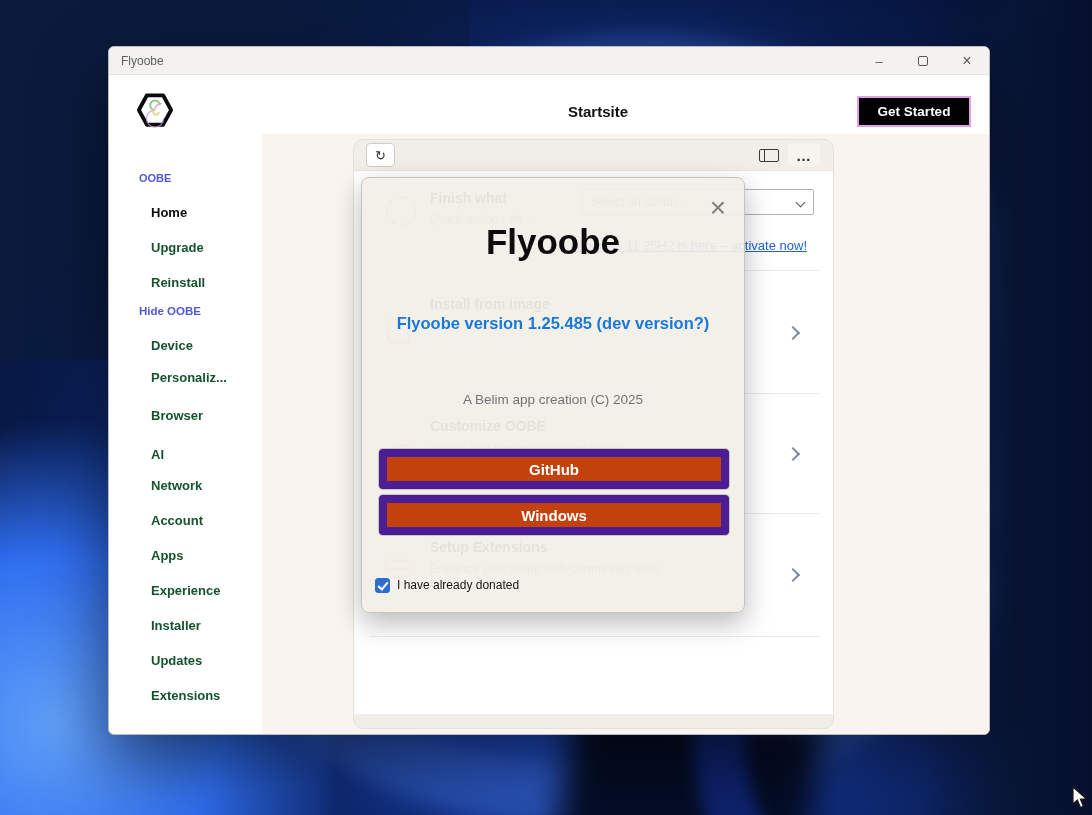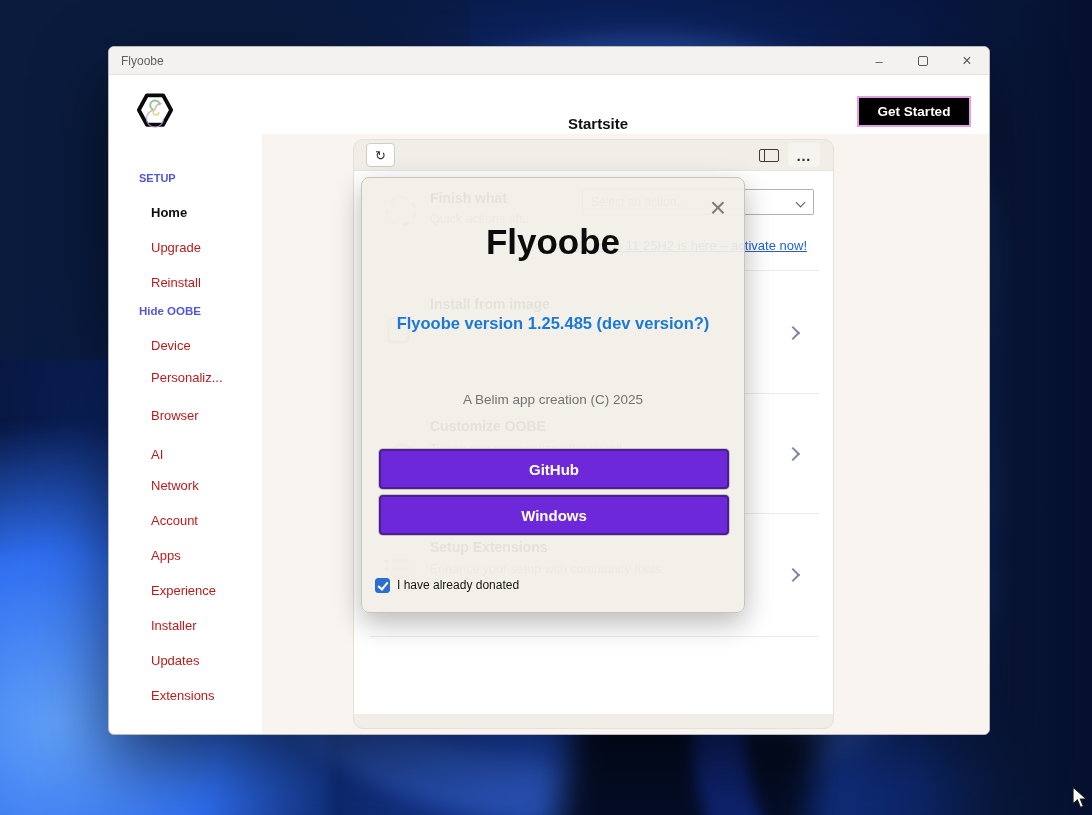--- a/index.html
+++ b/index.html
@@ -22,29 +22,29 @@
 
   
   .window{position:absolute;left:108px;top:46px;width:882px;height:689px;background:#ffffff;
     border-radius:6px;box-shadow:0 28px 70px rgba(0,0,0,0.55);overflow:hidden;border:1px solid #b9b9b9;}
   .titlebar{position:absolute;left:0;top:0;width:100%;height:28px;background:#f3f2f1;border-bottom:1px solid #e4e2e0;}
   .titlebar-text{position:absolute;left:12px;top:0;line-height:28px;font-size:12px;color:#5f5f5f;}
   .winbtns{position:absolute;right:0;top:0;height:28px;display:flex;}
   .winbtn{width:44px;height:28px;display:flex;align-items:center;justify-content:center;color:#5a5a5a;font-size:13px;cursor:default;}
   .maxsq{width:10px;height:10px;border:1px solid #5a5a5a;border-radius:2px;}
 
-  .appheader-title{position:absolute;left:489px;top:56px;transform:translateX(-50%);font-size:15px;font-weight:bold;color:#111;margin-top:12px;}
+  .appheader-title{position:absolute;left:489px;top:56px;transform:translateX(-50%);font-size:15px;font-weight:bold;color:#111;}
   .logo{position:absolute;left:27px;top:44px;width:38px;height:38px;}
   .getstarted{position:absolute;left:748px;top:49px;width:114px;height:31px;background:#000;color:#fff;
     border:2px solid #e2a0e2;font-size:13.5px;font-weight:bold;display:flex;align-items:center;justify-content:center;}
 
   .content-bg{position:absolute;left:153px;top:87px;width:729px;height:602px;background:#faf4f1;border-bottom-right-radius:10px;}
 
   
-  .nav{position:absolute;font-size:13px;color:#b91c1c;cursor:default;white-space:nowrap;}
+  .nav{position:absolute;font-size:13px;color:#14532d;cursor:default;white-space:nowrap;font-weight:bold;}
   .nav-head{font-size:11px;font-weight:bold;color:#5257d8;}
   .nav-active{font-weight:bold;color:#0c0c0c;}
 
   
   .panel{position:absolute;left:244px;top:92px;width:481px;height:590px;background:#f0eee6;border:1px solid #e3e1d8;border-radius:10px;overflow:hidden;}
   .panel-white{position:absolute;left:0;top:30px;width:100%;height:544px;background:#ffffff;border-top:1px solid #e7e5dd;}
   .refresh-btn{position:absolute;left:12px;top:3px;width:29px;height:24px;background:#fff;border:1px solid #cfcdc4;border-radius:4px;
     display:flex;align-items:center;justify-content:center;font-size:13px;color:#333;}
   .layout-icon{position:absolute;left:405px;top:9px;width:20px;height:13px;border:1.6px solid #3c3c3c;border-radius:2px;}
   .layout-icon:before{content:"";position:absolute;left:4px;top:0;width:0;height:100%;border-left:1.6px solid #3c3c3c;}
@@ -61,21 +61,21 @@
   .ghost-icon{position:absolute;color:#cfcabe;}
 
   
   .dialog{position:absolute;left:252px;top:130px;width:384px;height:436px;background:rgba(242,239,231,0.93);
     border:1px solid #c6c4bb;border-radius:8px;box-shadow:0 10px 28px rgba(0,0,0,0.28);}
   .dlg-close{position:absolute;right:18px;top:16px;font-size:28px;font-weight:300;color:#7d7d7d;line-height:28px;cursor:default;}
   .dlg-title{position:absolute;left:0;top:44px;width:100%;text-align:center;font-size:35px;font-weight:bold;color:#0c0c0c;}
   .dlg-sub{position:absolute;left:0;top:95px;width:100%;text-align:center;font-size:15px;color:#a9a49b;}
   .dlg-version{position:absolute;left:0;top:136px;width:100%;text-align:center;font-size:16.5px;font-weight:bold;color:#1a78d8;cursor:pointer;}
   .dlg-copy{position:absolute;left:0;top:214px;width:100%;text-align:center;font-size:13.5px;color:#737373;}
-  .dlg-btn{position:absolute;left:17px;width:350px;height:40px;background:#6d28d9;border:2px solid #4c1d95;box-shadow:0 0 0 1px #c9c6bc;
+  .dlg-btn{position:absolute;left:17px;width:350px;height:40px;background:#c2410c;border:8px solid #4c1d95;box-shadow:0 0 0 1px #c9c6bc;
     border-radius:4px;color:#fff;font-size:15px;font-weight:bold;display:flex;align-items:center;justify-content:center;cursor:pointer;}
   .dlg-check{position:absolute;left:13px;top:400px;width:15px;height:15px;background:#2a6fd0;border-radius:3px;border:1px solid #2a6fd0;}
   .dlg-check:after{content:"";position:absolute;left:4px;top:1px;width:4px;height:8px;border-right:2px solid #fff;border-bottom:2px solid #fff;transform:rotate(40deg);}
   .dlg-chklabel{position:absolute;left:35px;top:400px;font-size:12px;color:#161616;}
 
   .cursor{position:absolute;left:1072px;top:786px;}
 </style>
 </head>
 <body>
 
@@ -111,21 +111,21 @@
       <path d="M20 20 a7 7 0 0 1 7 -7" fill="none" stroke="#e8a6c8" stroke-width="1.6"></path>
       <path d="M20 20 a9 9 0 1 0 9 9" fill="none" stroke="#b89ae0" stroke-width="1.4" opacity="0.8"></path>
       <path d="M21 19 a3 3 0 1 0 3 3" fill="none" stroke="#e6d48a" stroke-width="1.6"></path>
     </svg>
 
     <div class="appheader-title">Startsite</div>
     <button class="getstarted">Get Started</button>
 
     <div class="content-bg"></div>
 
-    <div class="nav nav-head" style="left:30px;top:125px;">SETUP</div>
+    <div class="nav nav-head" style="left:30px;top:125px;">OOBE</div>
     <div class="nav nav-active" style="left:42px;top:158px;">Home</div>
     <div class="nav" style="left:42px;top:193px;">Upgrade</div>
     <div class="nav" style="left:42px;top:228px;">Reinstall</div>
     <div class="nav nav-head" style="left:30px;top:258px;font-size:11.5px;">Hide OOBE</div>
     <div class="nav" style="left:42px;top:291px;">Device</div>
     <div class="nav" style="left:42px;top:323px;text-align:center;">Personaliz...</div>
     <div class="nav" style="left:42px;top:361px;">Browser</div>
     <div class="nav" style="left:42px;top:400px;">AI</div>
     <div class="nav" style="left:42px;top:431px;">Network</div>
     <div class="nav" style="left:42px;top:466px;">Account</div>

